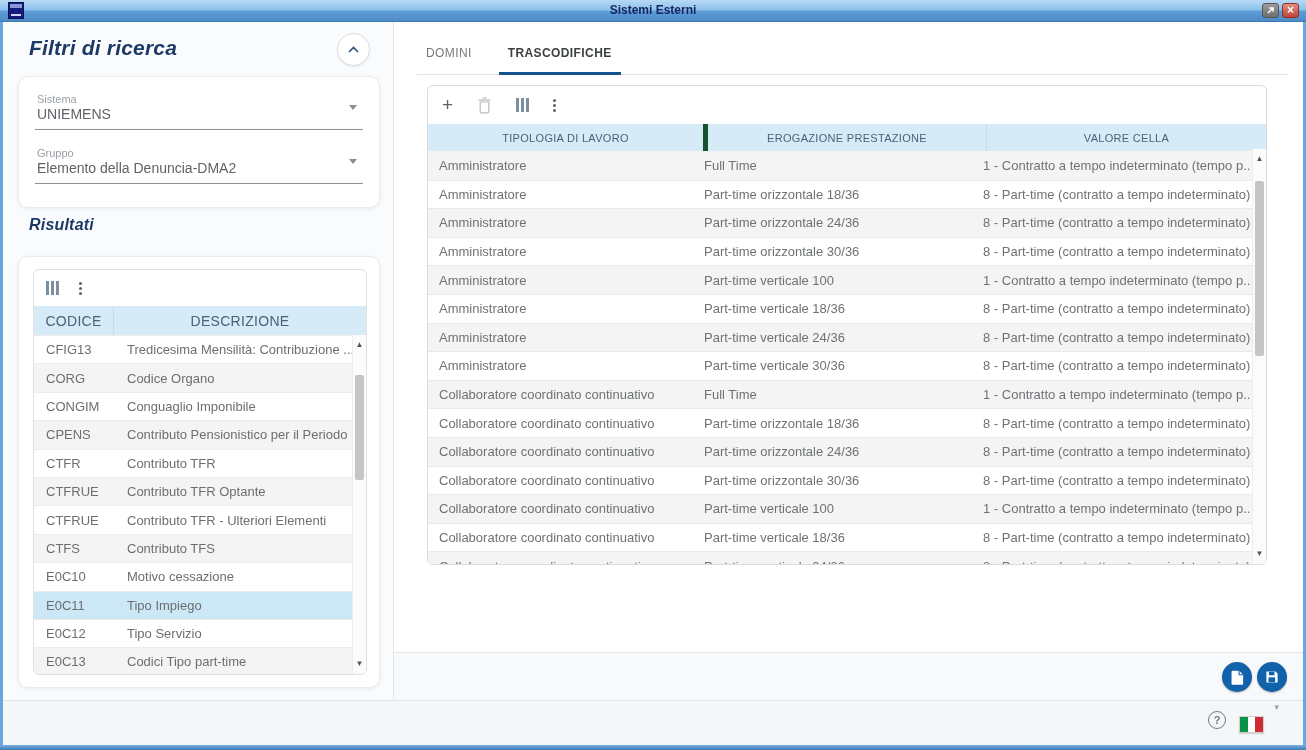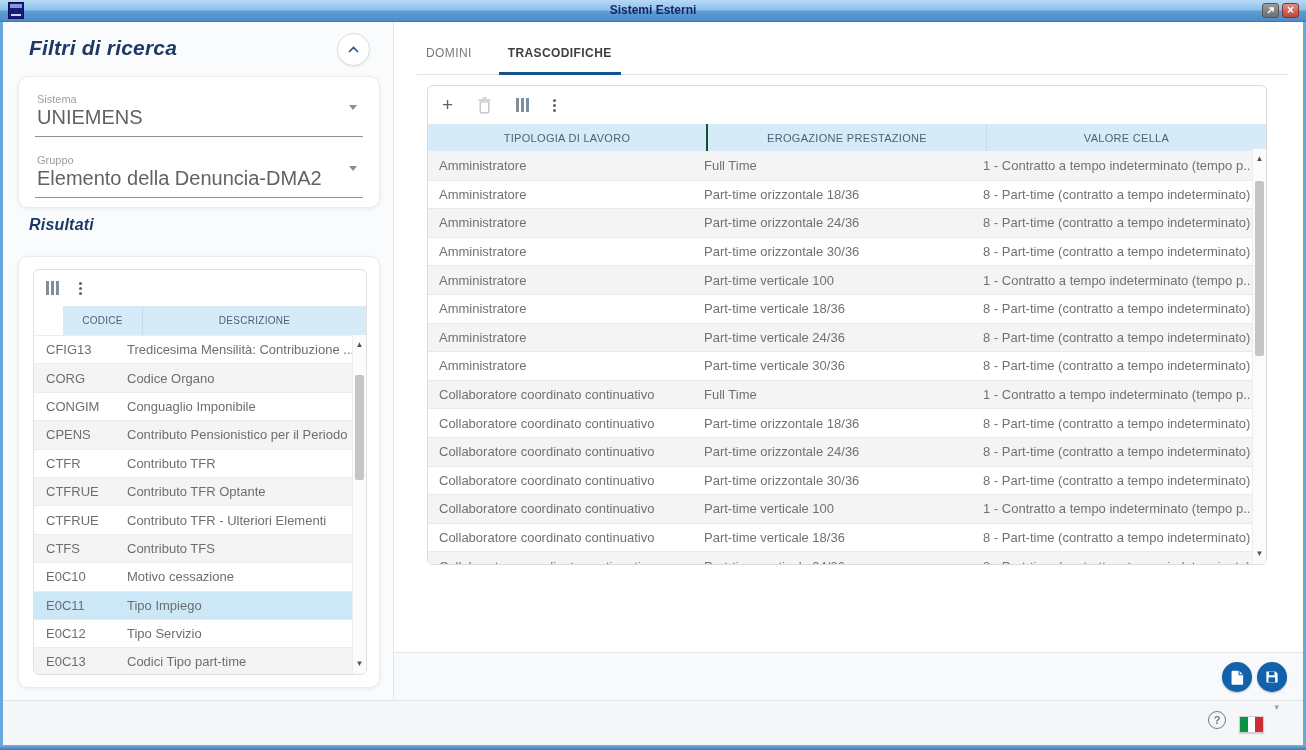--- a/index.html
+++ b/index.html
@@ -37,28 +37,28 @@
   .h-filtri { top:14px; font-size:21px; }
   .h-risultati { top:194px; font-size:16px; }
   .collapse-btn { position:absolute; right:23px; top:11px; width:33px; height:33px; border-radius:50%;
     background:#fff; border:1px solid #dcdfe3; box-shadow:0 1px 2px rgba(0,0,0,.08);
     display:flex; align-items:center; justify-content:center; cursor:pointer; }
 
   .card { background:#fff; border:1px solid #ececee; border-radius:10px; box-shadow:0 1px 4px rgba(0,0,0,.07); }
   .filter-card { position:absolute; left:15px; top:54px; width:362px; height:132px; padding:14px 16px 0 16px; }
   .field { position:relative; border-bottom:1px solid #8f9194; padding:2px 2px 7px 2px; margin-bottom:15px; cursor:pointer; }
   .field-label { font-size:11px; color:#9aa0a6; }
-  .field-value { font-size:20px; color:#5f6368; margin-top:1px; white-space:nowrap; overflow:hidden; }
+  .field-value { font-size:14px; color:#5f6368; margin-top:1px; white-space:nowrap; overflow:hidden; }
   .dd-arrow { position:absolute; right:6px; top:14px; width:0; height:0;
     border-left:4px solid transparent; border-right:4px solid transparent; border-top:5px solid #8a8d91; }
 
   .results-card { position:absolute; left:15px; top:234px; width:362px; height:432px; padding:12px 14px; }
   .ltable { position:relative; width:334px; height:406px; border:1px solid #e0e0e0; border-radius:6px; overflow:hidden; background:#fff; }
   .ltoolbar { height:36px; display:flex; align-items:center; padding-left:12px; gap:20px; }
-  .lheader { height:29px; background:#d7eaf8; display:flex; font-size:10px; color:#4a6377; letter-spacing:.3px;margin-left:29px; }
+  .lheader { height:29px; background:#d7eaf8; display:flex; font-size:14px; color:#4a6377; letter-spacing:.3px; }
   .lheader .hc1 { width:80px; border-right:1px solid #c3dcf0; }
   .lheader .hc2 { flex:1; }
   .lheader div { display:flex; align-items:center; justify-content:center; }
   .lrow { display:flex; height:28.4px; align-items:center; font-size:13px; color:#6b6f72; border-top:1px solid #ececec; cursor:pointer; padding-right:14px; }
   .lrow:nth-of-type(even) { background:#f4f4f4; }
   .lrow.selected { background:#cce7f6; }
   .lc1 { width:80px; padding-left:12px; white-space:nowrap; overflow:hidden; }
   .lc2 { flex:1; padding-left:13px; white-space:nowrap; overflow:hidden; }
 
   
@@ -80,21 +80,21 @@
   
   .tabbar { position:absolute; left:23px; right:14px; top:8px; height:45px; border-bottom:1px solid #e4e4e4; display:flex; gap:18px; }
   .tab { padding:0 9px; height:45px; line-height:47px; font-size:12px; letter-spacing:.4px; color:#75787b; cursor:pointer; }
   .tab.active { color:#3c4043; font-weight:bold; border-bottom:3px solid #16548f; }
 
   .xtable { position:absolute; left:33px; top:63px; width:840px; height:480px; border:1px solid #dcdcdc; border-radius:6px; background:#fff; overflow:hidden; }
   .xtoolbar { height:38px; display:flex; align-items:center; padding-left:14px; gap:24px; }
   .trash-icon svg { display:block; }
   .xheader { height:27px; background:#d7eaf8; display:flex; font-size:11px; color:#4a6377; letter-spacing:.3px; }
   .xheader div { display:flex; align-items:center; justify-content:center; }
-  .xheader .hc1 { width:280px; border-right:2px solid #14532d; }
+  .xheader .hc1 { width:280px; border-right:5px solid #14532d; }
   .xheader .hc2 { width:279px; border-right:1px solid #c3dcf0; }
   .xheader .hc3 { flex:1; }
   .xrow { display:flex; height:28.6px; align-items:center; font-size:13px; color:#6e7275; border-top:1px solid #e9e9e9; cursor:pointer; padding-right:15px; }
   .xrow:first-of-type { border-top:none; }
   .xrow:nth-of-type(odd) { background:#f4f4f4; }
   .xc1 { width:270px; padding-left:11px; white-space:nowrap; overflow:hidden; }
   .xc2 { width:279px; padding-left:6px; white-space:nowrap; overflow:hidden; }
   .xc3 { flex:1; padding-left:6px; white-space:nowrap; overflow:hidden; }
   .x-sbar { top:63px; bottom:0; }
   .x-sbar .sthumb { top:32px; height:175px; }

